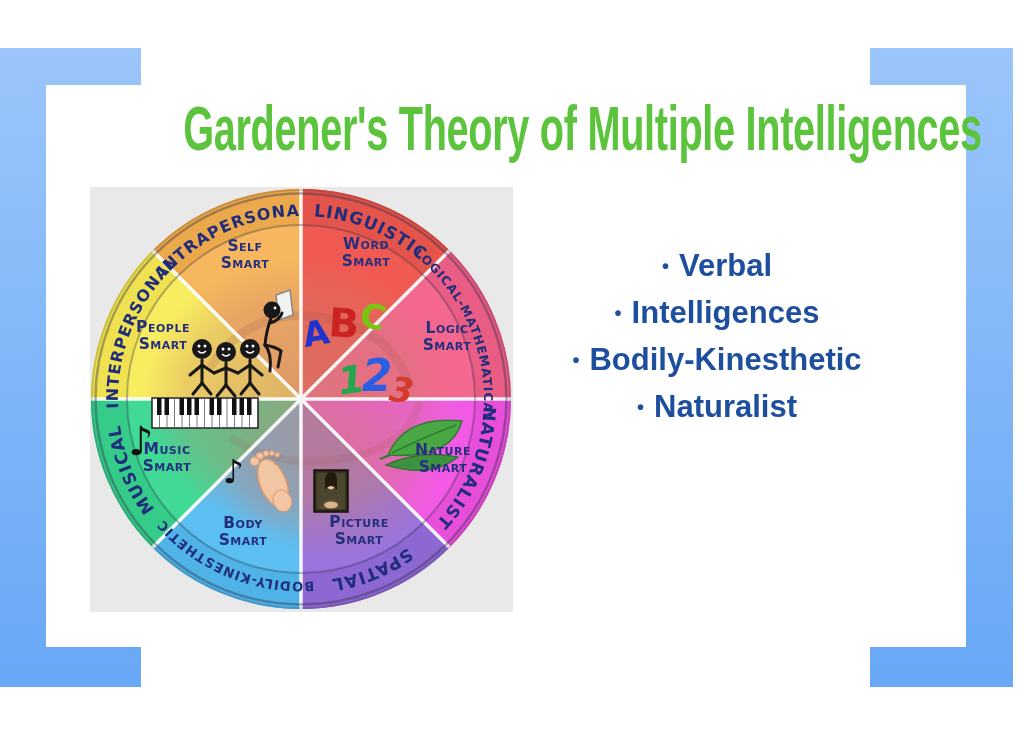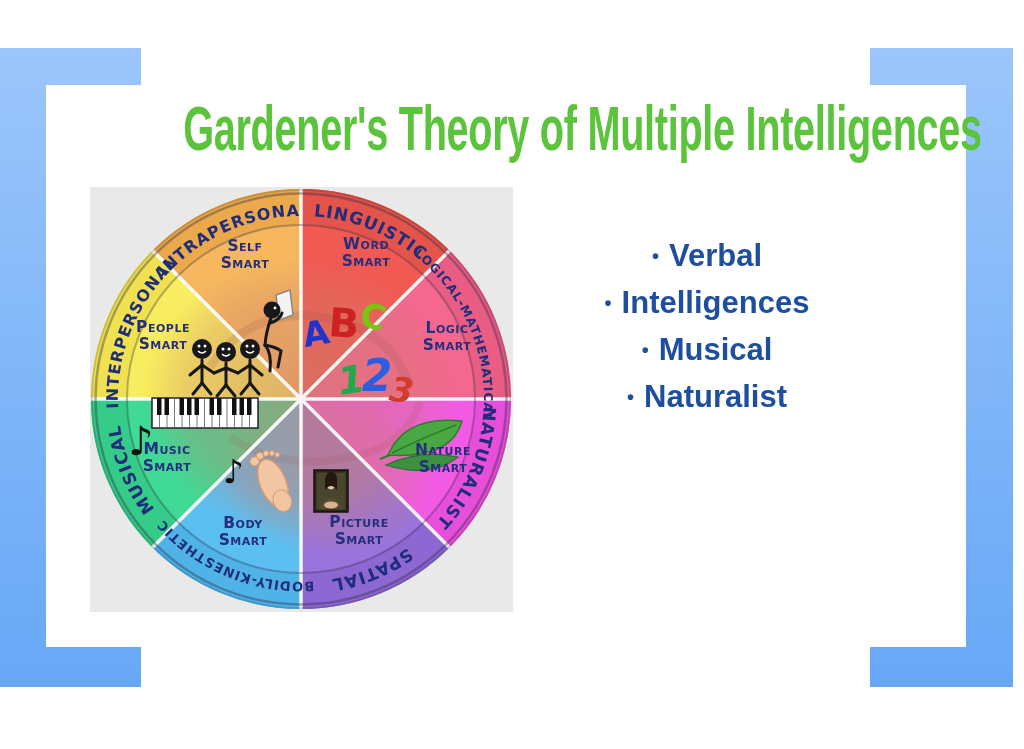--- a/index.html
+++ b/index.html
@@ -4,21 +4,21 @@
 <style>
   html,body{margin:0;padding:0;background:#ffffff;}
   .slide{position:relative;width:1024px;height:687px;background:#ffffff;overflow:hidden;
          font-family:"Liberation Sans",sans-serif;}
   .frame-svg{position:absolute;left:0;top:0;}
   .title{position:absolute;left:0;top:92px;width:990px;margin:0;text-align:center;
          white-space:nowrap;font-weight:700;font-size:63px;letter-spacing:-0.5px;
          color:#5cc43c;transform:scaleX(0.63);transform-origin:50% 50%;
          font-family:"Liberation Sans",sans-serif;}
   .wheel-wrap{position:absolute;left:90px;top:187px;width:423px;height:425px;background:#e9e9ea;}
-  .bullets{position:absolute;left:488px;top:230px;width:430px;list-style:none;margin:4px;padding:0;
+  .bullets{position:absolute;left:488px;top:230px;width:430px;list-style:none;margin:14px;padding:0;
            text-align:center;color:#1d4f9e;font-weight:700;font-size:31px;line-height:44px;}
   .bullets li{white-space:nowrap;}
   .dot{font-size:20px;margin-right:10px;position:relative;top:-3px;}
   .ring-label{font-family:"DejaVu Sans",sans-serif;font-weight:700;fill:#1f2d7a;letter-spacing:1px;}
   .smart-label{font-family:"DejaVu Sans",sans-serif;font-weight:700;font-size:15.5px;fill:#252f7d;
                font-variant:small-caps;letter-spacing:0.5px;text-anchor:middle;}
   .abc{font-family:"DejaVu Sans",sans-serif;font-weight:700;}
   .num{font-family:"DejaVu Sans",sans-serif;font-weight:700;font-style:italic;}
   .note{font-family:"DejaVu Sans",sans-serif;}
 </style>
@@ -236,17 +236,17 @@
       <text class="ring-label" font-size="16" text-anchor="middle">
         <textPath href="#ringPath" startOffset="81.25%">INTERPERSONAL</textPath></text>
       <text class="ring-label" font-size="16" text-anchor="middle">
         <textPath href="#ringPath" startOffset="93.75%">INTRAPERSONAL</textPath></text>
     </svg>
   </div>
 
   <ul class="bullets">
     <li><span class="dot">•</span><span>Verbal</span></li>
     <li><span class="dot">•</span><span>Intelligences</span></li>
-    <li><span class="dot">•</span><span>Musical</span></li>
+    <li><span class="dot">•</span><span>Bodily-Kinesthetic</span></li>
     <li><span class="dot">•</span><span>Naturalist</span></li>
   </ul>
 
 </div>
 
 </body></html>

